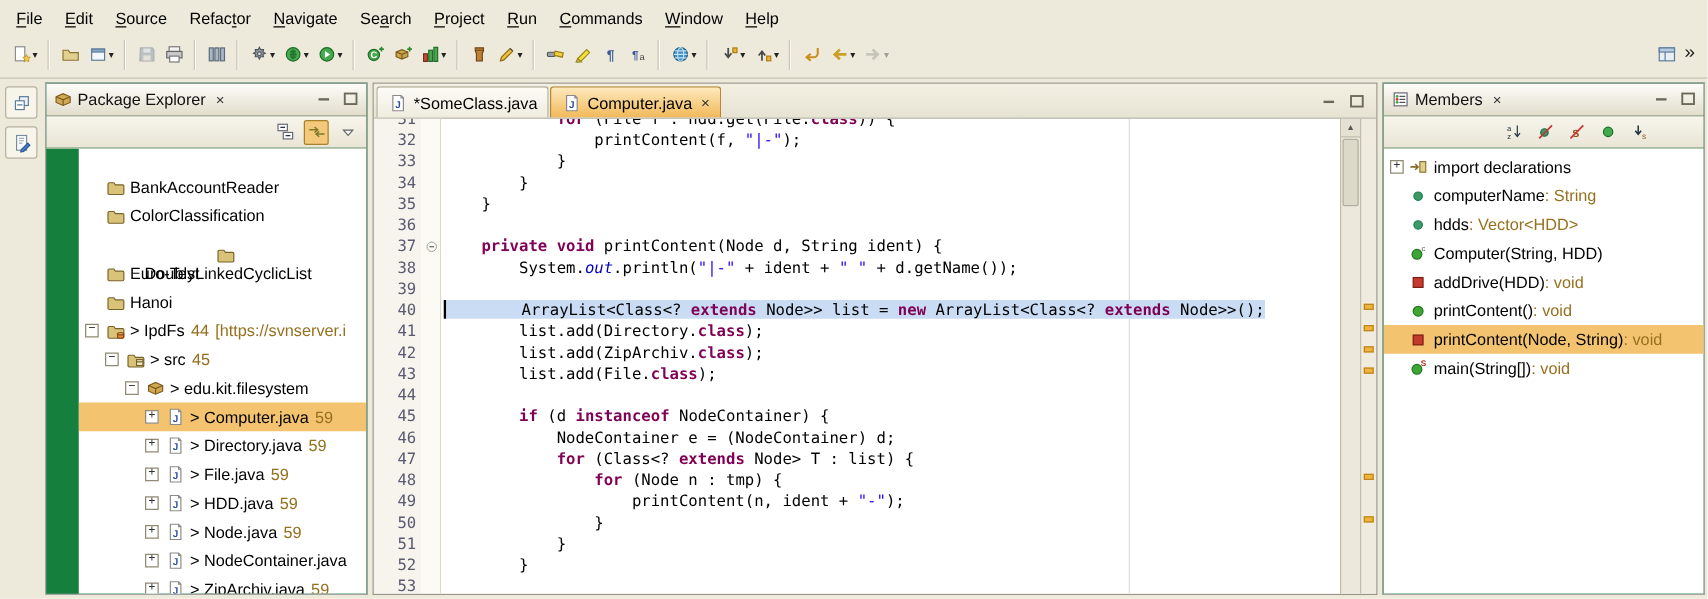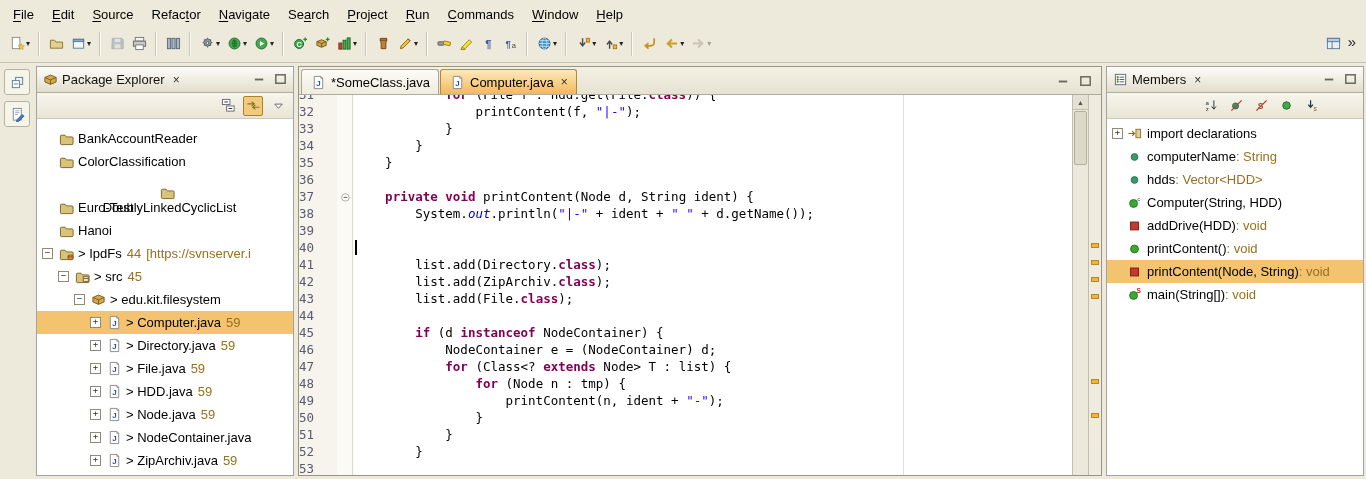--- a/index.html
+++ b/index.html
@@ -30,36 +30,36 @@
   .mem{width:256px;}
   .editor{flex:1;border:1px solid #989384;background:#fff;display:flex;flex-direction:column;overflow:hidden;}
   .ptitle{height:25px;flex:0 0 auto;background:linear-gradient(#fdfcf8,#e2decd);border-bottom:1px solid #b1ad9d;display:flex;align-items:center;padding:0 5px;gap:4px;}
   .ptext{color:#111;}
   .pclose{color:#333;font-size:12px;padding:0 2px;margin-left:2px;}
   .pctrl{margin-left:auto;display:flex;gap:5px;align-items:center;}
   .ptools{height:25px;flex:0 0 auto;background:linear-gradient(#f7f5ec,#e9e5d6);border-bottom:1px solid #cdc9b8;display:flex;align-items:center;justify-content:flex-end;gap:5px;padding:0 5px;}
   .ptools.memtools{padding-right:42px;}
   .vbtn{padding:1px;border:1px solid transparent;border-radius:2px;display:flex;}
   .vbtn.active{background:#f4c97c;border-color:#a8822a;}
-  .tree{flex:1;overflow:hidden;background:#fff;padding-top:8px;}
+  .tree{flex:1;overflow:hidden;background:#fff;padding-top:19px;margin-left:26px;}
   .trow{height:23px;display:flex;align-items:center;white-space:nowrap;}
   .trow.sel{background:var(--selUnf);}
   .expander{width:9px;height:9px;border:1px solid #8f8a74;background:#fff;font:9px/7px "DejaVu Sans Mono",monospace;text-align:center;color:#333;margin-right:5px;flex:0 0 auto;}
   .expander.hidden{visibility:hidden;}
   .tlabel{margin-left:4px;}
   .trev,.tsuffix{color:var(--deco);margin-left:5px;}
   .tabs{height:26px;flex:0 0 auto;display:flex;align-items:flex-end;background:linear-gradient(#f3f0e3,#e7e3d3);border-bottom:1px solid #b1ad9d;padding:1px 2px 0 2px;}
   .tab{height:24px;display:flex;align-items:center;gap:5px;padding:0 8px;border:1px solid #aaa695;border-bottom:none;border-radius:3px 3px 0 0;margin-right:1px;background:linear-gradient(#fcfbf6,#efecdf);}
   .tab.active{background:linear-gradient(#fde9bd,#f2b95a);border-color:#b8872f;}
   .tabclose{font-size:12px;color:#333;margin-left:2px;}
   .tabctrl{margin-left:auto;display:flex;gap:6px;align-items:center;padding:0 6px;align-self:center;}
   .edbody{flex:1;display:flex;overflow:hidden;}
   .scroller{flex:1;display:flex;overflow:hidden;}
   .shift{margin-top:-9px;}
-  .ruler{width:34px;background:#f6f4ec;color:#5a5a72;padding-right:4px;font:12.5px/17px "DejaVu Sans Mono",monospace;flex:0 0 auto;}
+  .ruler{width:34px;background:#f6f4ec;color:#5a5a72;text-align:right;padding-right:4px;font:12.5px/17px "DejaVu Sans Mono",monospace;flex:0 0 auto;}
   .rln{height:17px;}
   .fold{width:15px;background:#fbfaf5;border-right:1px solid #ddd9c9;flex:0 0 auto;}
   .fln{height:17px;display:flex;align-items:center;justify-content:center;}
   .codearea{flex:1;position:relative;background:#fff;overflow:hidden;font:12.5px/17px "DejaVu Sans Mono",monospace;}
   .codearea:before{content:"";position:absolute;left:550px;top:0;bottom:0;width:1px;background:#dedede;}
   .codecol{position:relative;padding-left:2px;}
   .cl{height:17px;white-space:pre;}
   .tk-d{color:#000;}
   .tk-k{color:var(--kw);font-weight:bold;}
   .tk-s{color:var(--str);}
@@ -684,21 +684,21 @@
           <div class="codecol shift" id="code">
               <div class="cl"><span>            <span class="tk-k">for</span><span class="tk-d"> (File f : hdd.get(File.</span><span class="tk-k">class</span><span class="tk-d">)) {</span></span></div>
               <div class="cl"><span>                <span class="tk-d">printContent(f, </span><span class="tk-s">"|-"</span><span class="tk-d">);</span></span></div>
               <div class="cl"><span>            <span class="tk-d">}</span></span></div>
               <div class="cl"><span>        <span class="tk-d">}</span></span></div>
               <div class="cl"><span>    <span class="tk-d">}</span></span></div>
               <div class="cl"><span></span></div>
               <div class="cl"><span>    <span class="tk-k">private</span><span class="tk-d"> </span><span class="tk-k">void</span><span class="tk-d"> printContent(Node d, String ident) {</span></span></div>
               <div class="cl"><span>        <span class="tk-d">System.</span><span class="tk-sf">out</span><span class="tk-d">.println(</span><span class="tk-s">"|-"</span><span class="tk-d"> + ident + </span><span class="tk-s">" "</span><span class="tk-d"> + d.getName());</span></span></div>
               <div class="cl"><span></span></div>
-              <div class="cl"><span class="cursor"></span></div>
+              <div class="cl"><span class="cursor"></span><span class="selbg">        <span class="tk-d">ArrayList&lt;Class&lt;? </span><span class="tk-k">extends</span><span class="tk-d"> Node&gt;&gt; list = </span><span class="tk-k">new</span><span class="tk-d"> ArrayList&lt;Class&lt;? </span><span class="tk-k">extends</span><span class="tk-d"> Node&gt;&gt;();</span></span></div>
               <div class="cl"><span>        <span class="tk-d">list.add(Directory.</span><span class="tk-k">class</span><span class="tk-d">);</span></span></div>
               <div class="cl"><span>        <span class="tk-d">list.add(ZipArchiv.</span><span class="tk-k">class</span><span class="tk-d">);</span></span></div>
               <div class="cl"><span>        <span class="tk-d">list.add(File.</span><span class="tk-k">class</span><span class="tk-d">);</span></span></div>
               <div class="cl"><span></span></div>
               <div class="cl"><span>        <span class="tk-k">if</span><span class="tk-d"> (d </span><span class="tk-k">instanceof</span><span class="tk-d"> NodeContainer) {</span></span></div>
               <div class="cl"><span>            <span class="tk-d">NodeContainer e = (NodeContainer) d;</span></span></div>
               <div class="cl"><span>            <span class="tk-k">for</span><span class="tk-d"> (Class&lt;? </span><span class="tk-k">extends</span><span class="tk-d"> Node&gt; T : list) {</span></span></div>
               <div class="cl"><span>                <span class="tk-k">for</span><span class="tk-d"> (Node n : tmp) {</span></span></div>
               <div class="cl"><span>                    <span class="tk-d">printContent(n, ident + </span><span class="tk-s">"-"</span><span class="tk-d">);</span></span></div>
               <div class="cl"><span>                <span class="tk-d">}</span></span></div>

